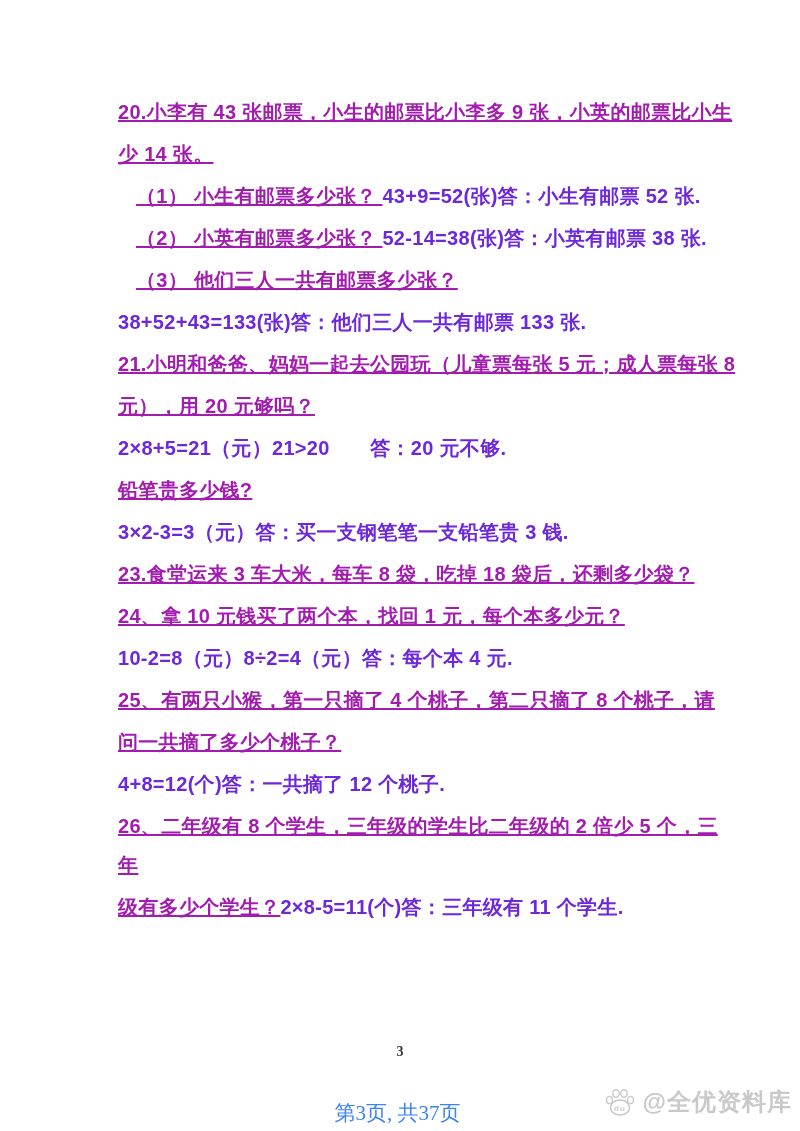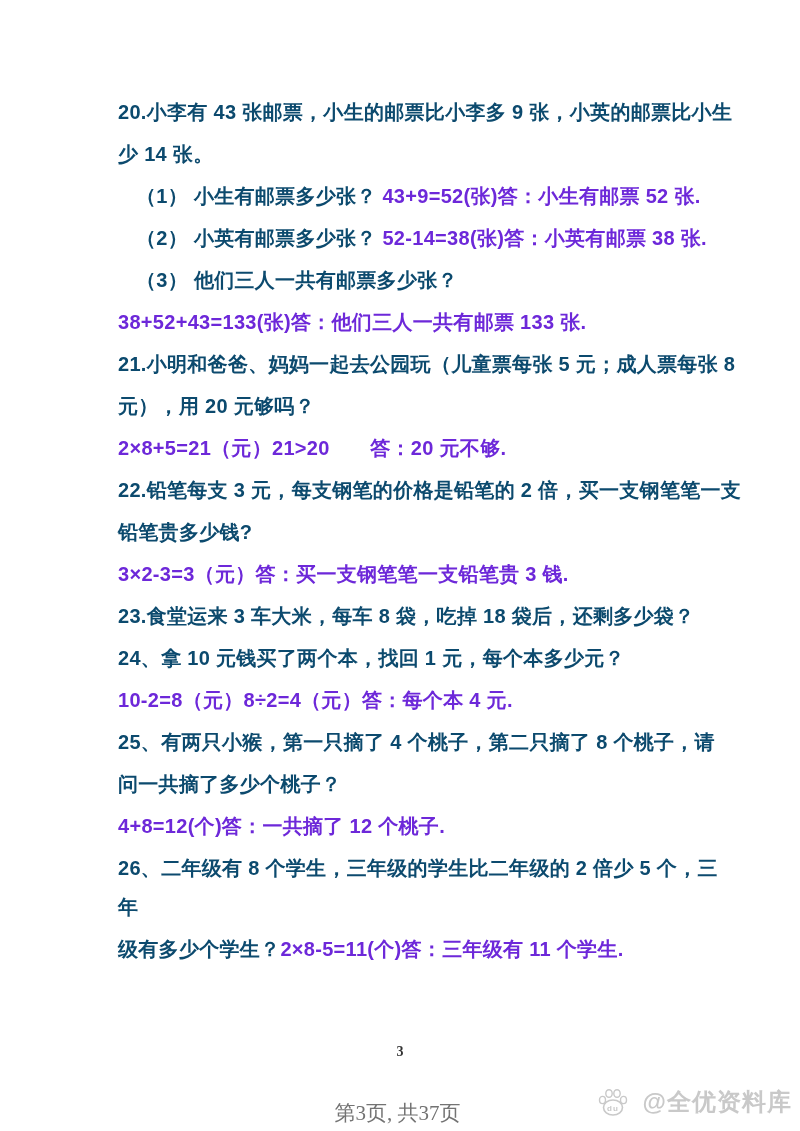--- a/index.html
+++ b/index.html
@@ -20,48 +20,48 @@
   .line {
     font-size: 20px;
     line-height: 23px;
     margin-bottom: 19px;
     font-weight: bold;
     white-space: nowrap;
     letter-spacing: 0.3px;
   }
   .line.indent { padding-left: 18px; }
   .line.tight  { margin-bottom: 16px; }
-  .b { color: #0c4a6e; }
+  .b { color: #a21caf; text-decoration: underline; }
   .r { color: #6d28d9; }
   .pagenum-small {
     position: absolute;
     top: 1044px;
     left: 50%;
     transform: translateX(-50%);
     font-family: "Liberation Serif", serif;
     font-weight: bold;
     font-size: 14px;
     color: #333333;
   }
   .footer {
     position: absolute;
     top: 1099px;
     left: 50%;
     transform: translateX(-52%);
     font-family: "Liberation Serif", serif;
     font-size: 21px;
-    color: #737373;
+    color: #3b82f6;
   }
   .watermark {
     position: absolute;
     top: 1086px;
     right: 8px;
     display: flex;
     align-items: center;
-    gap: 14px;
+    gap: 7px;
     color: #c9c9c9;
     font-size: 24px;
     font-weight: bold;
     letter-spacing: 1px;
   }
   .watermark .paw { display: block; }
 </style>
 </head>
 <body>
 
@@ -69,21 +69,20 @@
   <div class="content">
     <div class="line"><span class="b">20.小李有 43 张邮票，小生的邮票比小李多 9 张，小英的邮票比小生</span><span class="r"></span></div>
     <div class="line"><span class="b">少 14 张。</span><span class="r"></span></div>
     <div class="line indent"><span class="b">（1） 小生有邮票多少张？ </span><span class="r">43+9=52(张)答：小生有邮票 52 张.</span></div>
     <div class="line indent"><span class="b">（2） 小英有邮票多少张？ </span><span class="r">52-14=38(张)答：小英有邮票 38 张.</span></div>
     <div class="line indent"><span class="b">（3） 他们三人一共有邮票多少张？</span><span class="r"></span></div>
     <div class="line"><span class="b"></span><span class="r">38+52+43=133(张)答：他们三人一共有邮票 133 张.</span></div>
     <div class="line"><span class="b">21.小明和爸爸、妈妈一起去公园玩（儿童票每张 5 元；成人票每张 8</span><span class="r"></span></div>
     <div class="line"><span class="b">元），用 20 元够吗？</span><span class="r"></span></div>
     <div class="line"><span class="b"></span><span class="r">2×8+5=21（元）21&gt;20　　答：20 元不够.</span></div>
-    <div class="line"><span class="b">22.铅笔每支 3 元，每支钢笔的价格是铅笔的 2 倍，买一支钢笔笔一支</span><span class="r"></span></div>
     <div class="line"><span class="b">铅笔贵多少钱?</span><span class="r"></span></div>
     <div class="line"><span class="b"></span><span class="r">3×2-3=3（元）答：买一支钢笔笔一支铅笔贵 3 钱.</span></div>
     <div class="line"><span class="b">23.食堂运来 3 车大米，每车 8 袋，吃掉 18 袋后，还剩多少袋？</span><span class="r"></span></div>
     <div class="line"><span class="b">24、拿 10 元钱买了两个本，找回 1 元，每个本多少元？</span><span class="r"></span></div>
     <div class="line"><span class="b"></span><span class="r">10-2=8（元）8÷2=4（元）答：每个本 4 元.</span></div>
     <div class="line"><span class="b">25、有两只小猴，第一只摘了 4 个桃子，第二只摘了 8 个桃子，请</span><span class="r"></span></div>
     <div class="line"><span class="b">问一共摘了多少个桃子？</span><span class="r"></span></div>
     <div class="line"><span class="b"></span><span class="r">4+8=12(个)答：一共摘了 12 个桃子.</span></div>
     <div class="line tight"><span class="b">26、二年级有 8 个学生，三年级的学生比二年级的 2 倍少 5 个，三</span><span class="r"></span></div>
     <div class="line"><span class="b">年</span><span class="r"></span></div>

